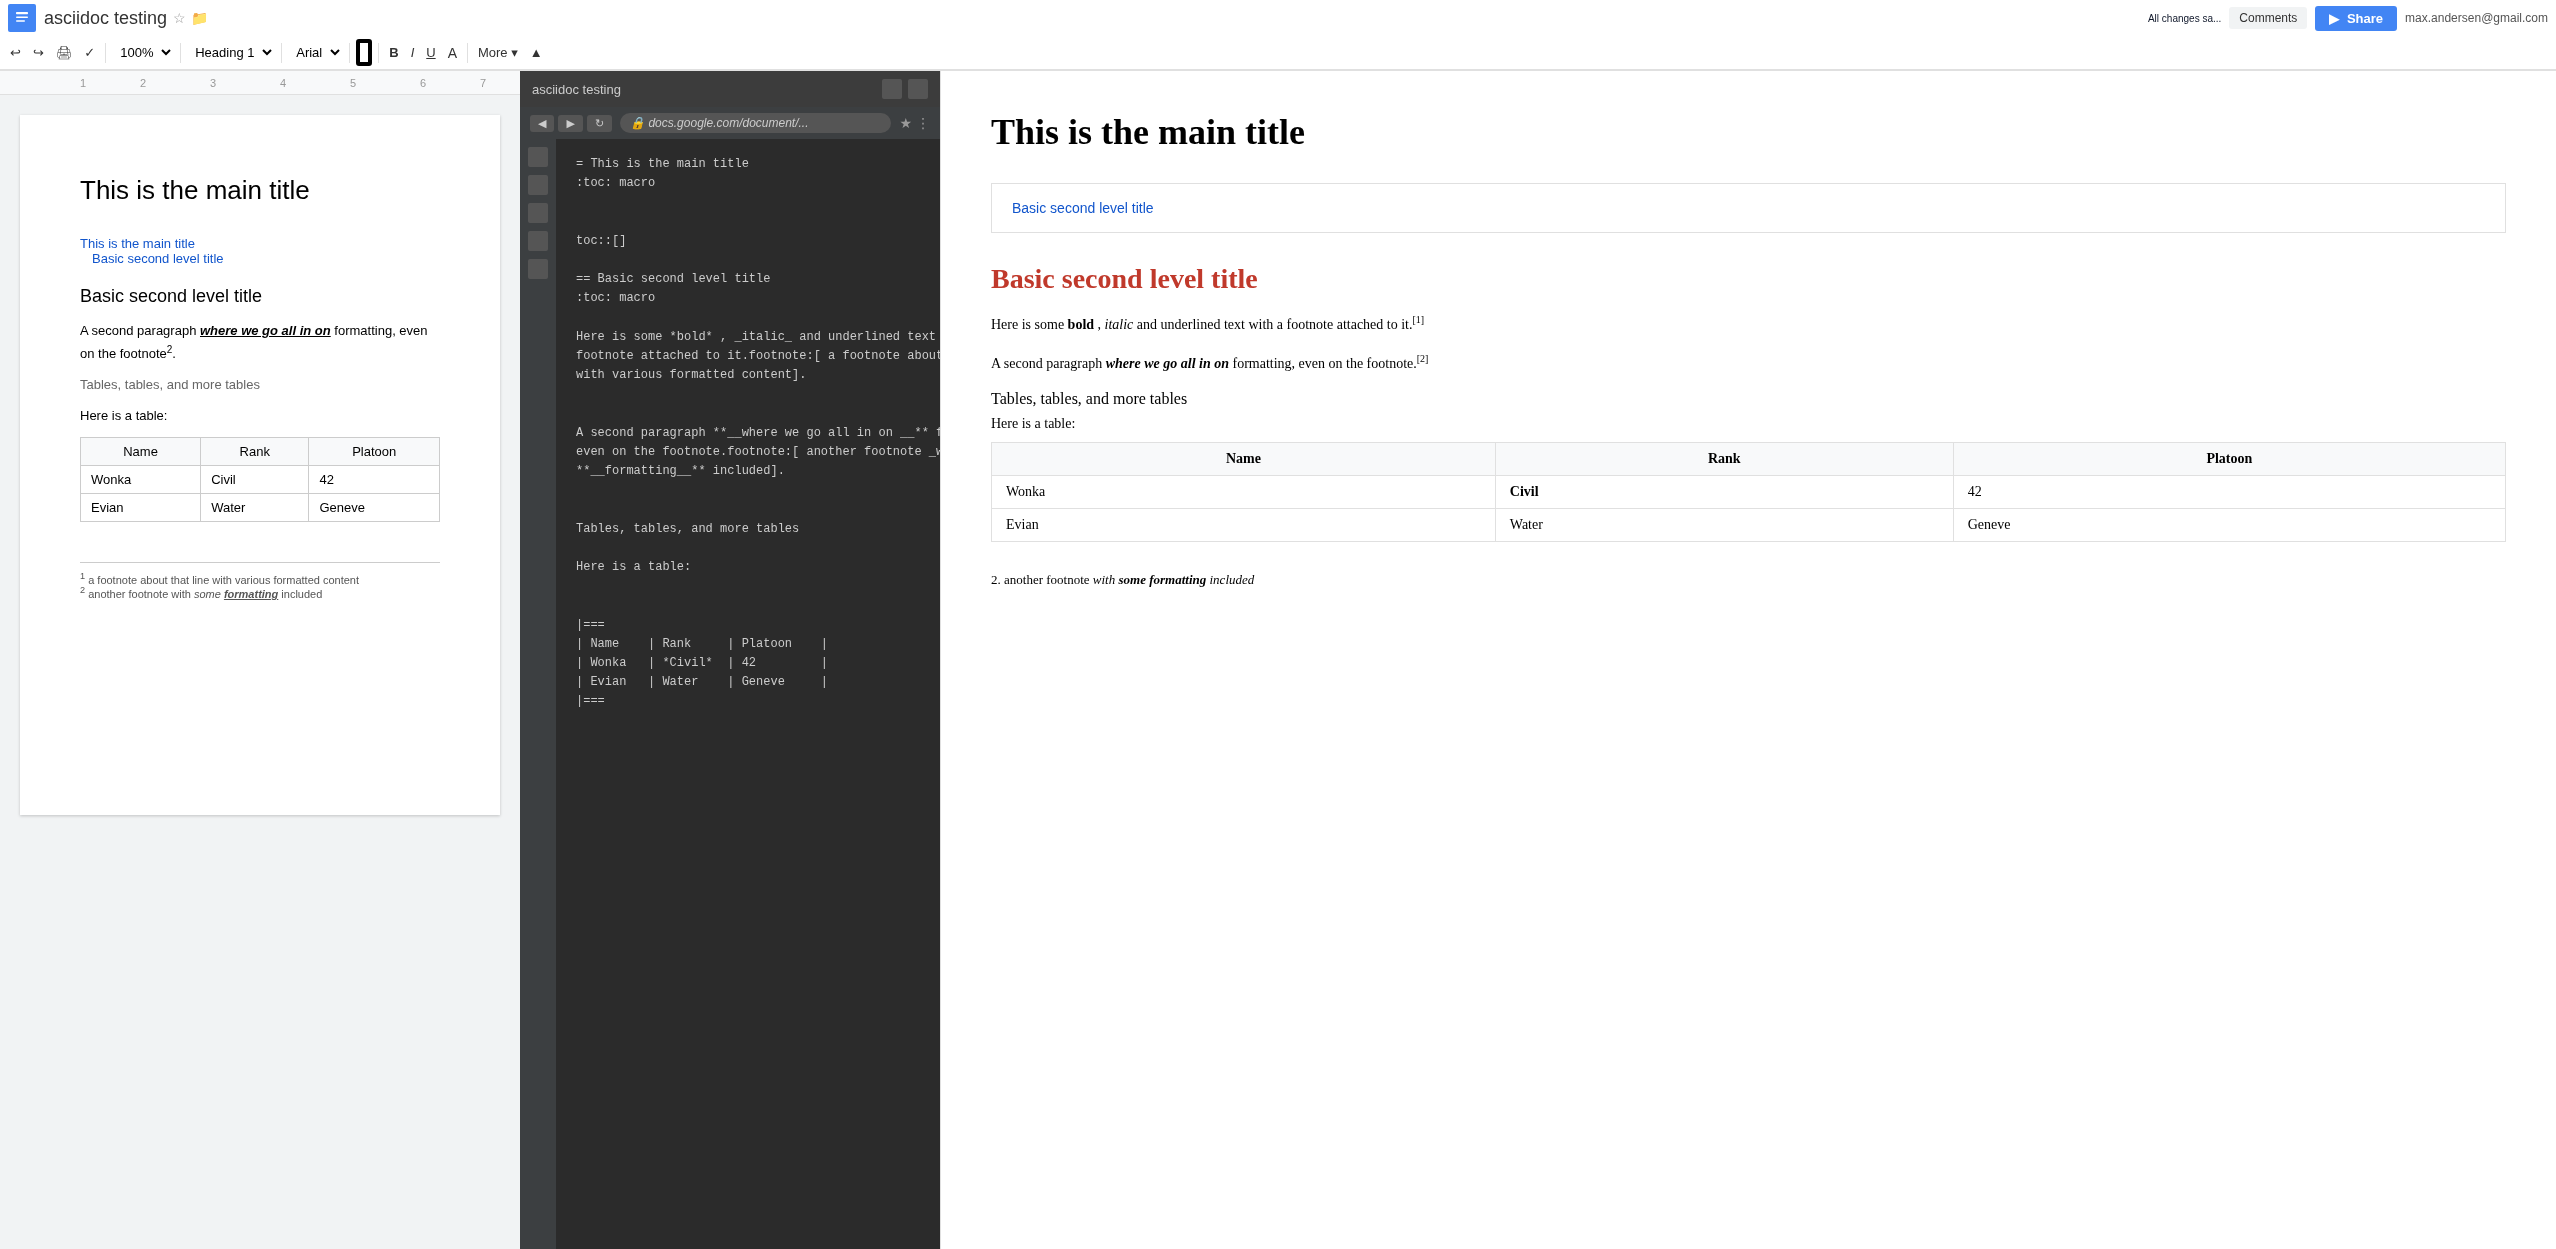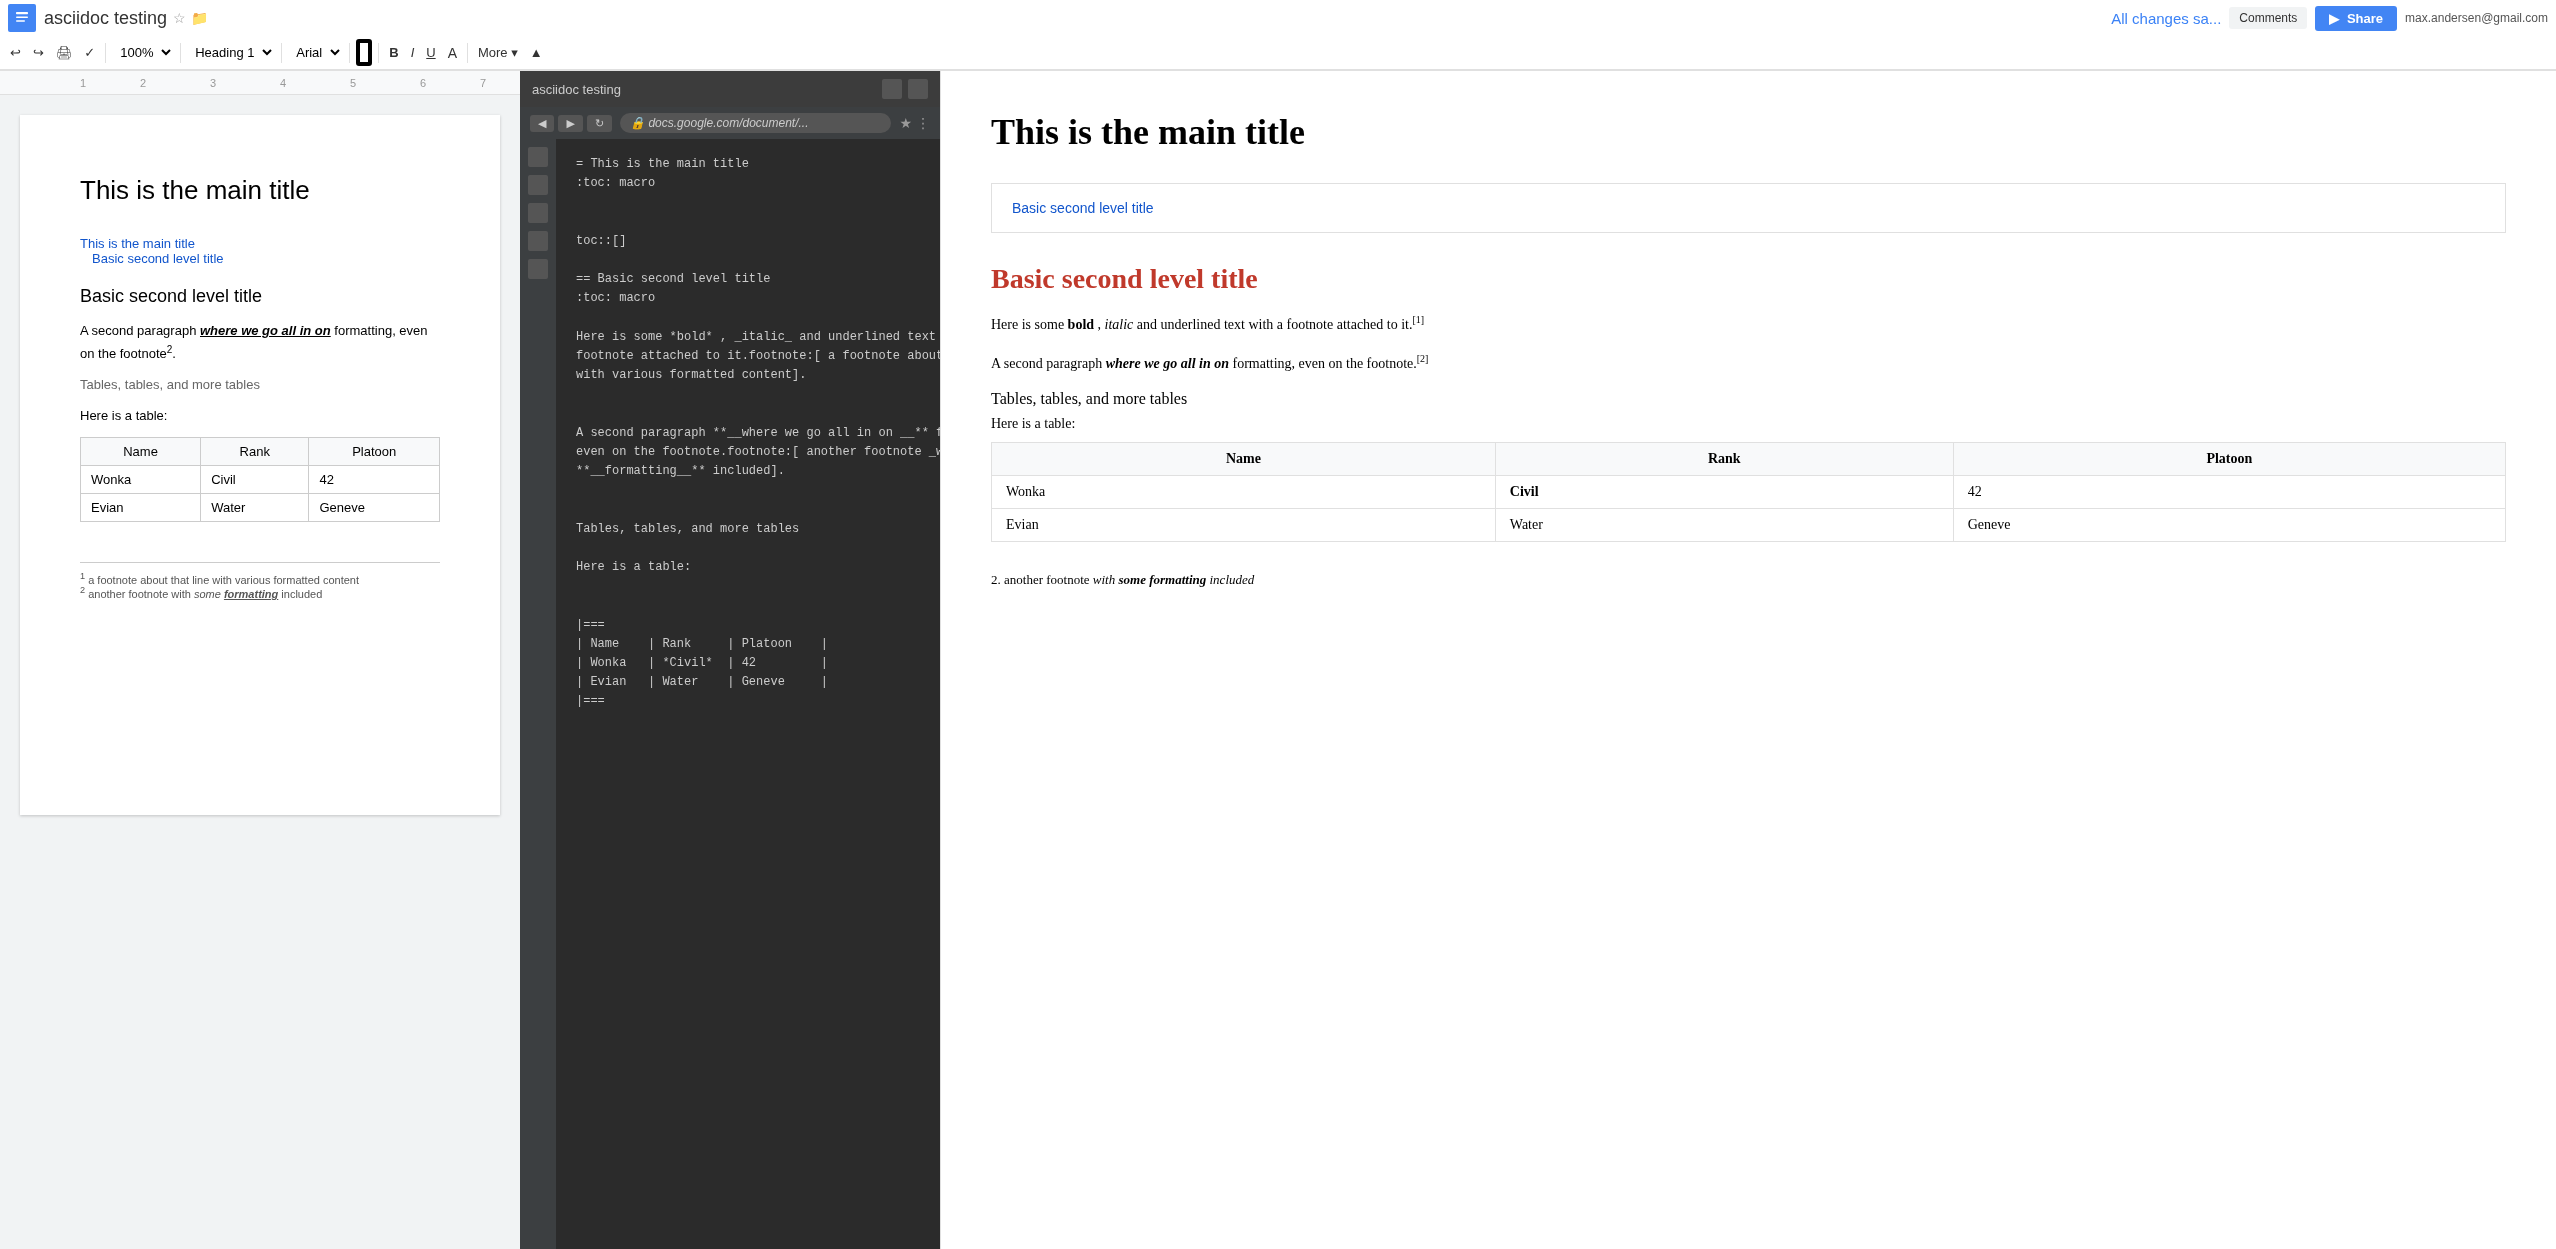--- a/index.html
+++ b/index.html
@@ -11,21 +11,21 @@
     #app-icon { width: 28px; height: 28px; background: #4285f4; border-radius: 2px; display: flex; align-items: center; justify-content: center; flex-shrink: 0; }
     #app-icon svg { width: 18px; height: 18px; }
     #doc-title-area { display: flex; flex-direction: column; flex: 1; }
     #top-right { display: flex; align-items: center; gap: 8px; margin-left: auto; }
     #comments-btn { background: #f1f3f4; border: none; padding: 4px 10px; border-radius: 3px; cursor: pointer; font-size: 12px; color: #333; }
     #share-btn { background: #4285f4; border: none; padding: 5px 14px; border-radius: 3px; cursor: pointer; font-size: 13px; color: #fff; font-weight: bold; }
 
     
     #menu-bar { display: flex; align-items: center; padding: 2px 6px; gap: 2px; background: #fff; }
     .menu-item { padding: 4px 8px; cursor: pointer; font-size: 13px; color: #333; border-radius: 3px; }
-    #autosave { font-size: 15px; color: #3b82f6; margin-left: 8px; }
+    #autosave { font-size: 10px; color: #0f172a; margin-left: 8px; }
 
     
     #toolbar { display: flex; align-items: center; padding: 3px 6px; gap: 4px; background: #fff; border-bottom: 1px solid #e0e0e0; flex-wrap: nowrap; }
     .toolbar-btn { border: none; background: none; cursor: pointer; padding: 3px 4px; border-radius: 3px; font-size: 13px; color: #333; display: flex; align-items: center; justify-content: center; }
     .toolbar-sep { width: 1px; height: 20px; background: #e0e0e0; margin: 0 2px; }
     #heading-select { border: none; background: none; font-size: 13px; padding: 2px 4px; cursor: pointer; }
     #font-select { border: none; background: none; font-size: 13px; padding: 2px 4px; cursor: pointer; min-width: 50px; }
     #font-size { border: 4px solid #000000; border-radius: 3px; font-size: 13px; padding: 2px 4px; width: 14px; text-align: left; }
     #zoom-select { border: none; background: none; font-size: 13px; padding: 2px 4px; cursor: pointer; }
     .toolbar-bold { font-weight: bold; }

